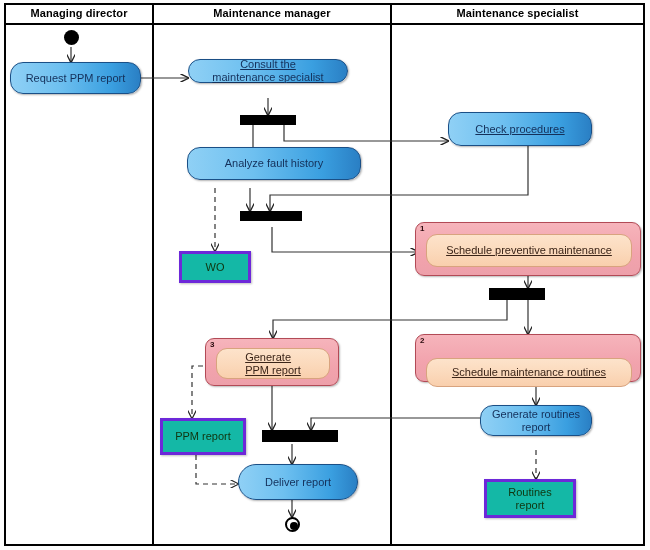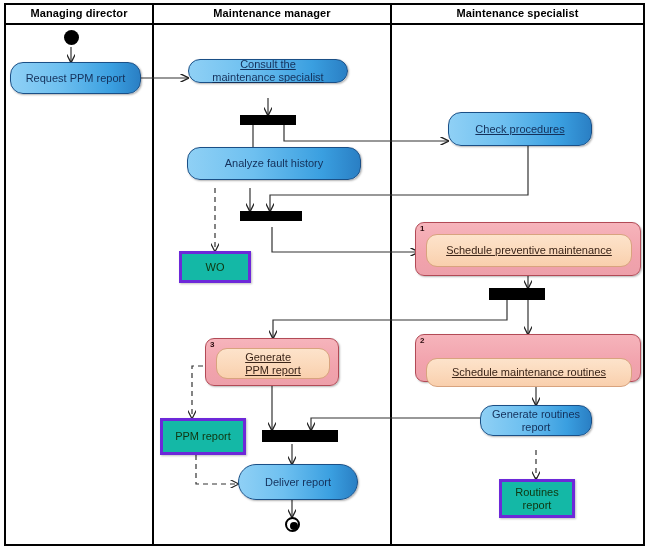--- a/index.html
+++ b/index.html
@@ -273,18 +273,18 @@
 
   <div class="action" style="left:480px;top:405px;width:112px;height:31px;white-space:pre-line;">Generate routines
 report</div>
 
   <div class="note" style="left:160px;top:418px;width:86px;height:37px;">PPM report</div>
 
   <div class="bar" style="left:262px;top:430px;width:76px;height:12px;"></div>
 
   <div class="action" style="left:238px;top:464px;width:120px;height:36px;border-radius:18px;">Deliver report</div>
 
-  <div class="note" style="left:499px;top:479px;width:76px;height:39px;white-space:pre-line;">Routines
+  <div class="note" style="left:484px;top:479px;width:92px;height:39px;white-space:pre-line;">Routines
 report</div>
 
   <div class="final-node" style="left:285px;top:517px;"></div>
 
 </div>
 
 </body></html>

